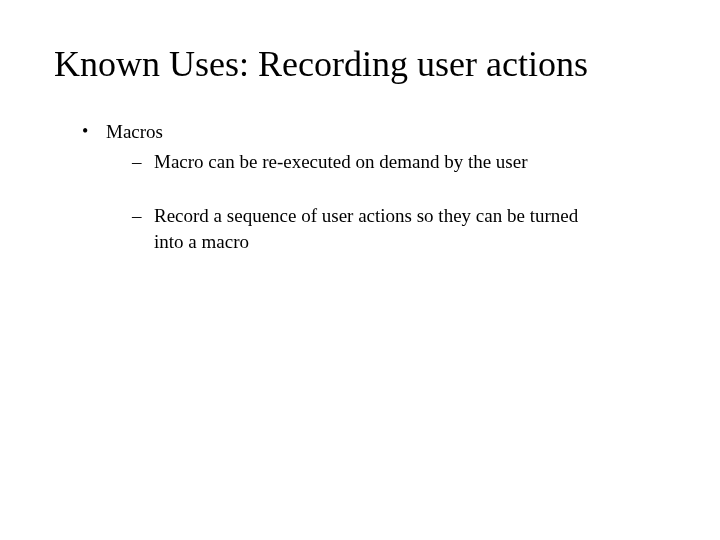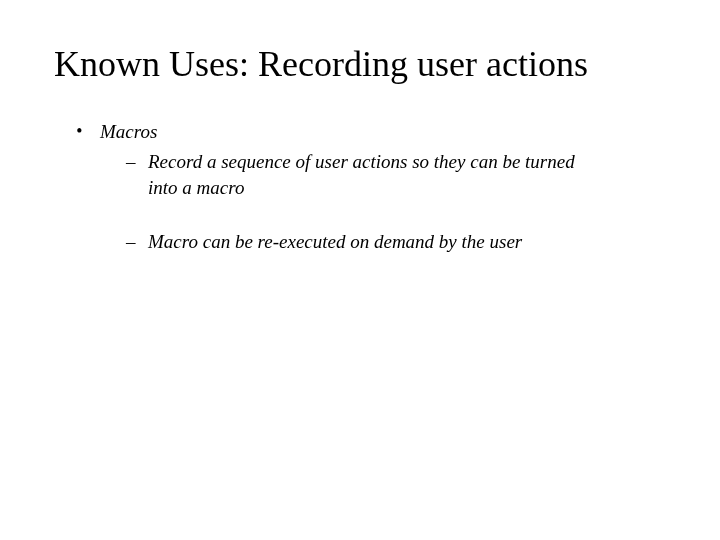--- a/index.html
+++ b/index.html
@@ -18,24 +18,23 @@
     padding: 44px 54px 0 54px;
   }
   .title {
     font-size: 36px;
     font-weight: 400;
     margin: 0 0 36px 0;
     line-height: 1.15;
   }
   ul.level1 {
     list-style: none;
-    margin: 2px;
+    margin: 8px;
     padding: 0 0 0 20px;
     font-size: 19px;
-    font-style: italic;
   }
   ul.level1 > li {
     position: relative;
     padding-left: 24px;
     margin-bottom: 10px;
   }
   ul.level1 > li::before {
     content: "•";
     position: absolute;
     left: 0;
@@ -63,21 +62,21 @@
 </head>
 <body>
 
 <div class="slide">
   <h1 class="title">Known Uses: Recording user actions</h1>
   <ul class="level1">
     <li>
       <span>Macros</span>
       <ul class="level2">
         <li>
-          <span>Record a sequence of user actions so they can be turned into a macro</span>
+          <span>Macro can be re-executed on demand by the user</span>
         </li>
         <li>
-          <span>Macro can be re-executed on demand by the user</span>
+          <span>Record a sequence of user actions so they can be turned into a macro</span>
         </li>
       </ul>
     </li>
   </ul>
 </div>
 
 </body></html>

